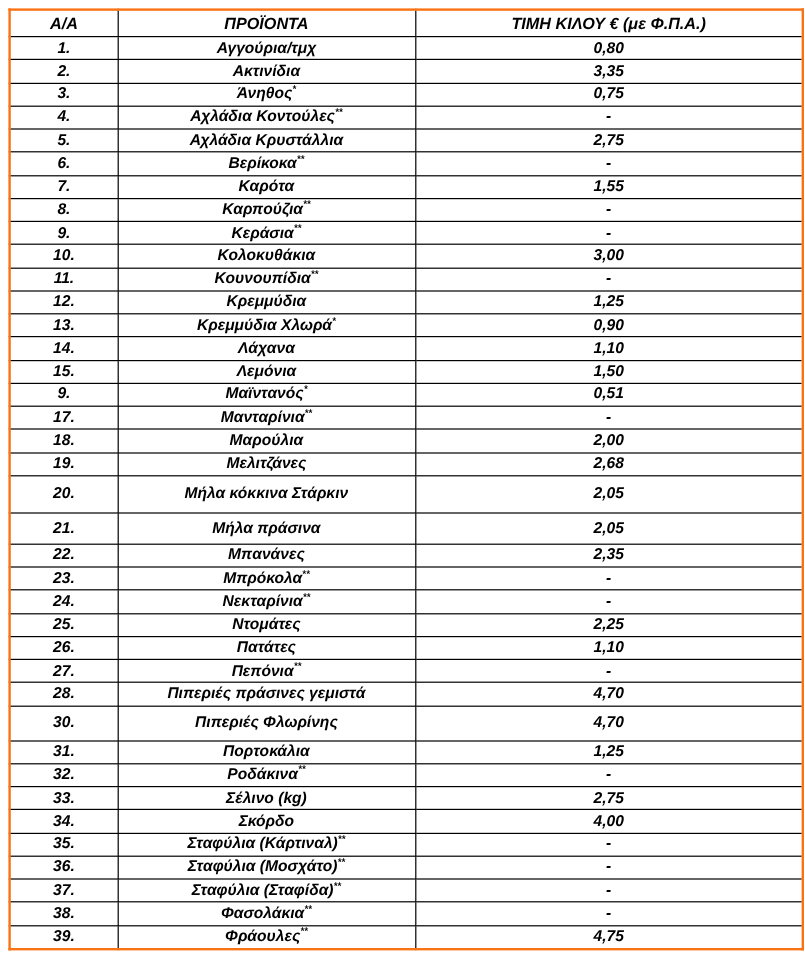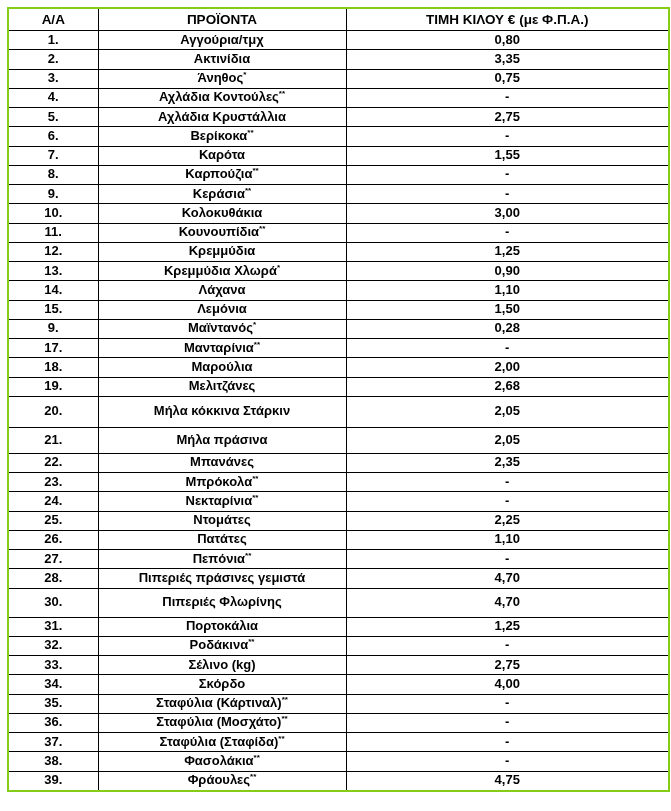--- a/index.html
+++ b/index.html
@@ -12,21 +12,22 @@
     height: 811px;
     font-family: "Liberation Sans", sans-serif;
     color: #000000;
     overflow: hidden;
   }
   table.price-table {
     border-collapse: collapse;
     table-layout: fixed;
     margin: 7px 0 0 7px;
     width: 661px;
-    border: 2px solid #84cc16;
+    border: 2px solid #f97316;
+    font-style: italic;
   }
   col.c-num   { width: 90px; }
   col.c-name  { width: 248px; }
   col.c-price { width: 323px; }
   th, td {
     border: 1px solid #000000;
     text-align: center;
     vertical-align: middle;
     font-weight: bold;
     color: #000000;
@@ -140,21 +141,21 @@
         <td>1,10</td>
       </tr>
       <tr>
         <td>15.</td>
         <td>Λεμόνια</td>
         <td>1,50</td>
       </tr>
       <tr>
         <td>9.</td>
         <td>Μαϊντανός<sup>*</sup></td>
-        <td>0,28</td>
+        <td>0,51</td>
       </tr>
       <tr>
         <td>17.</td>
         <td>Μανταρίνια<sup>**</sup></td>
         <td>-</td>
       </tr>
       <tr>
         <td>18.</td>
         <td>Μαρούλια</td>
         <td>2,00</td>

